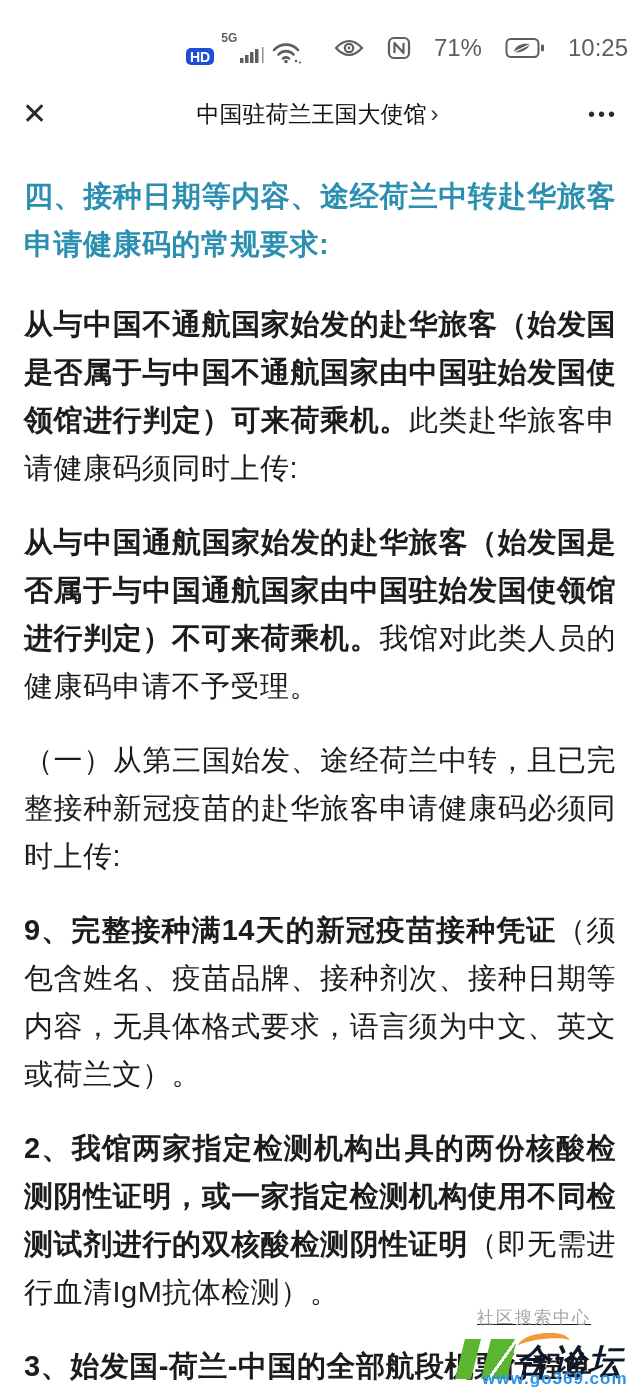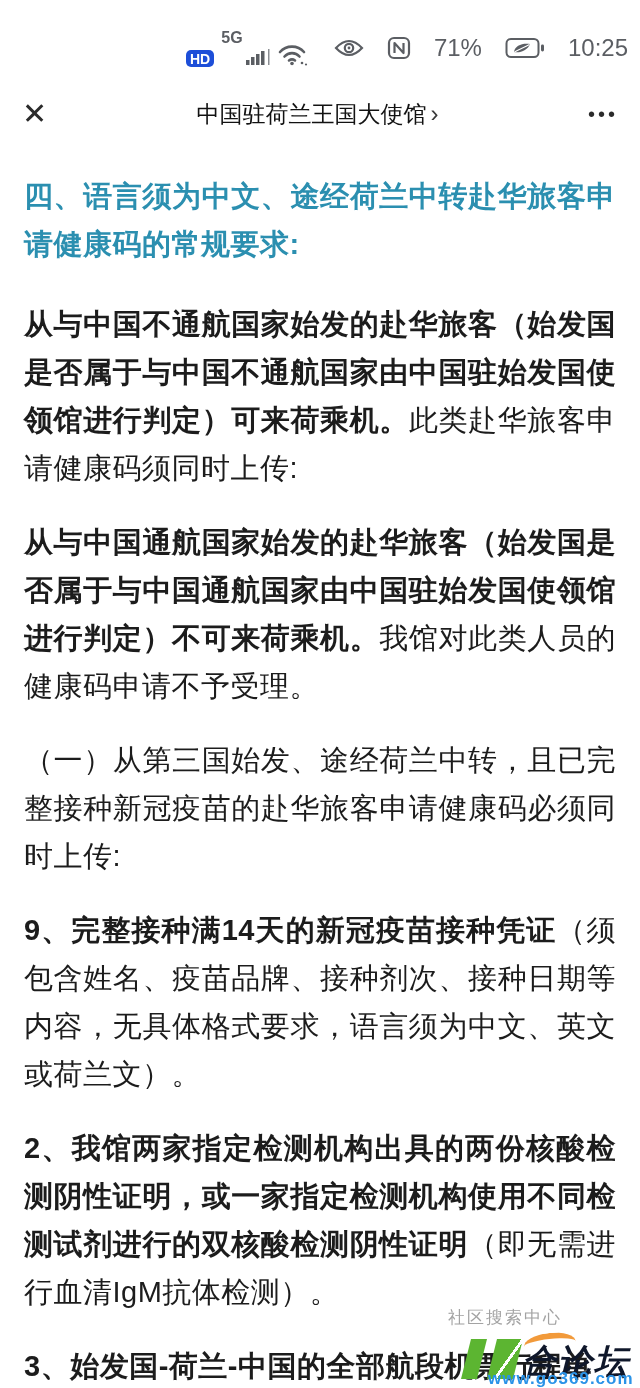--- a/index.html
+++ b/index.html
@@ -22,21 +22,21 @@
     color: #5b5e63;
   }
   .sb-left { display: flex; align-items: flex-end; gap: 7px; }
   .hd-badge {
     background: #1d4ed8; color: #fff;
     font-size: 14px; font-weight: bold;
     border-radius: 5px; padding: 2px 4px 1px;
     line-height: 1;
   }
   .net { display: flex; align-items: flex-end; gap: 2px; }
-  .net-label { font-size: 16px; font-weight: bold; margin-bottom: 20px; }
+  .net-label { font-size: 12px; font-weight: bold; margin-bottom: 20px; }
   .sb-right { margin-left: auto; display: flex; align-items: center; gap: 23px; }
   .sb-pct { font-size: 24px; }
   .sb-time { font-size: 24px; }
   .sb-icon svg { display: block; }
 
   
   .navbar {
     height: 72px;
     display: flex;
     align-items: center;
@@ -81,25 +81,26 @@
     line-height: 48px;
     margin-bottom: 26px;
     letter-spacing: 0.5px;
   }
   .para .b { font-weight: bold; }
   .para .n { font-weight: normal; }
 
   
   .watermark {
     position: absolute;
-    right: 2px;
+    right: 8px;
     top: 1306px;
     width: 190px;
-    text-align: left;
+    text-align: center;
     pointer-events: none;
+    text-decoration: underline;
   }
   .wm-center {
     font-size: 17px;
     color: #a3a3a3;
     letter-spacing: 2px;
     margin-right: 6px;
   }
   .wm-logo {
     position: relative;
     height: 58px;
@@ -206,21 +207,21 @@
 
 <div class="navbar">
   <button class="close-btn">✕</button>
   <div class="nav-title">
     <span>中国驻荷兰王国大使馆</span><span class="chev">›</span>
   </div>
   <button class="more-btn">•••</button>
 </div>
 
 <div class="article">
-  <h2 class="section-heading">四、语言须为中文、途经荷兰中转赴华旅客申请健康码的常规要求:</h2>
+  <h2 class="section-heading">四、接种日期等内容、途经荷兰中转赴华旅客申请健康码的常规要求:</h2>
 
   <p class="para">
     <span class="b">从与中国不通航国家始发的赴华旅客（始发国是否属于与中国不通航国家由中国驻始发国使领馆进行判定）可来荷乘机。</span><span class="n">此类赴华旅客申请健康码须同时上传:</span>
   </p>
 
   <p class="para">
     <span class="b">从与中国通航国家始发的赴华旅客（始发国是否属于与中国通航国家由中国驻始发国使领馆进行判定）不可来荷乘机。</span><span class="n">我馆对此类人员的健康码申请不予受理。</span>
   </p>
 
   <p class="para">

